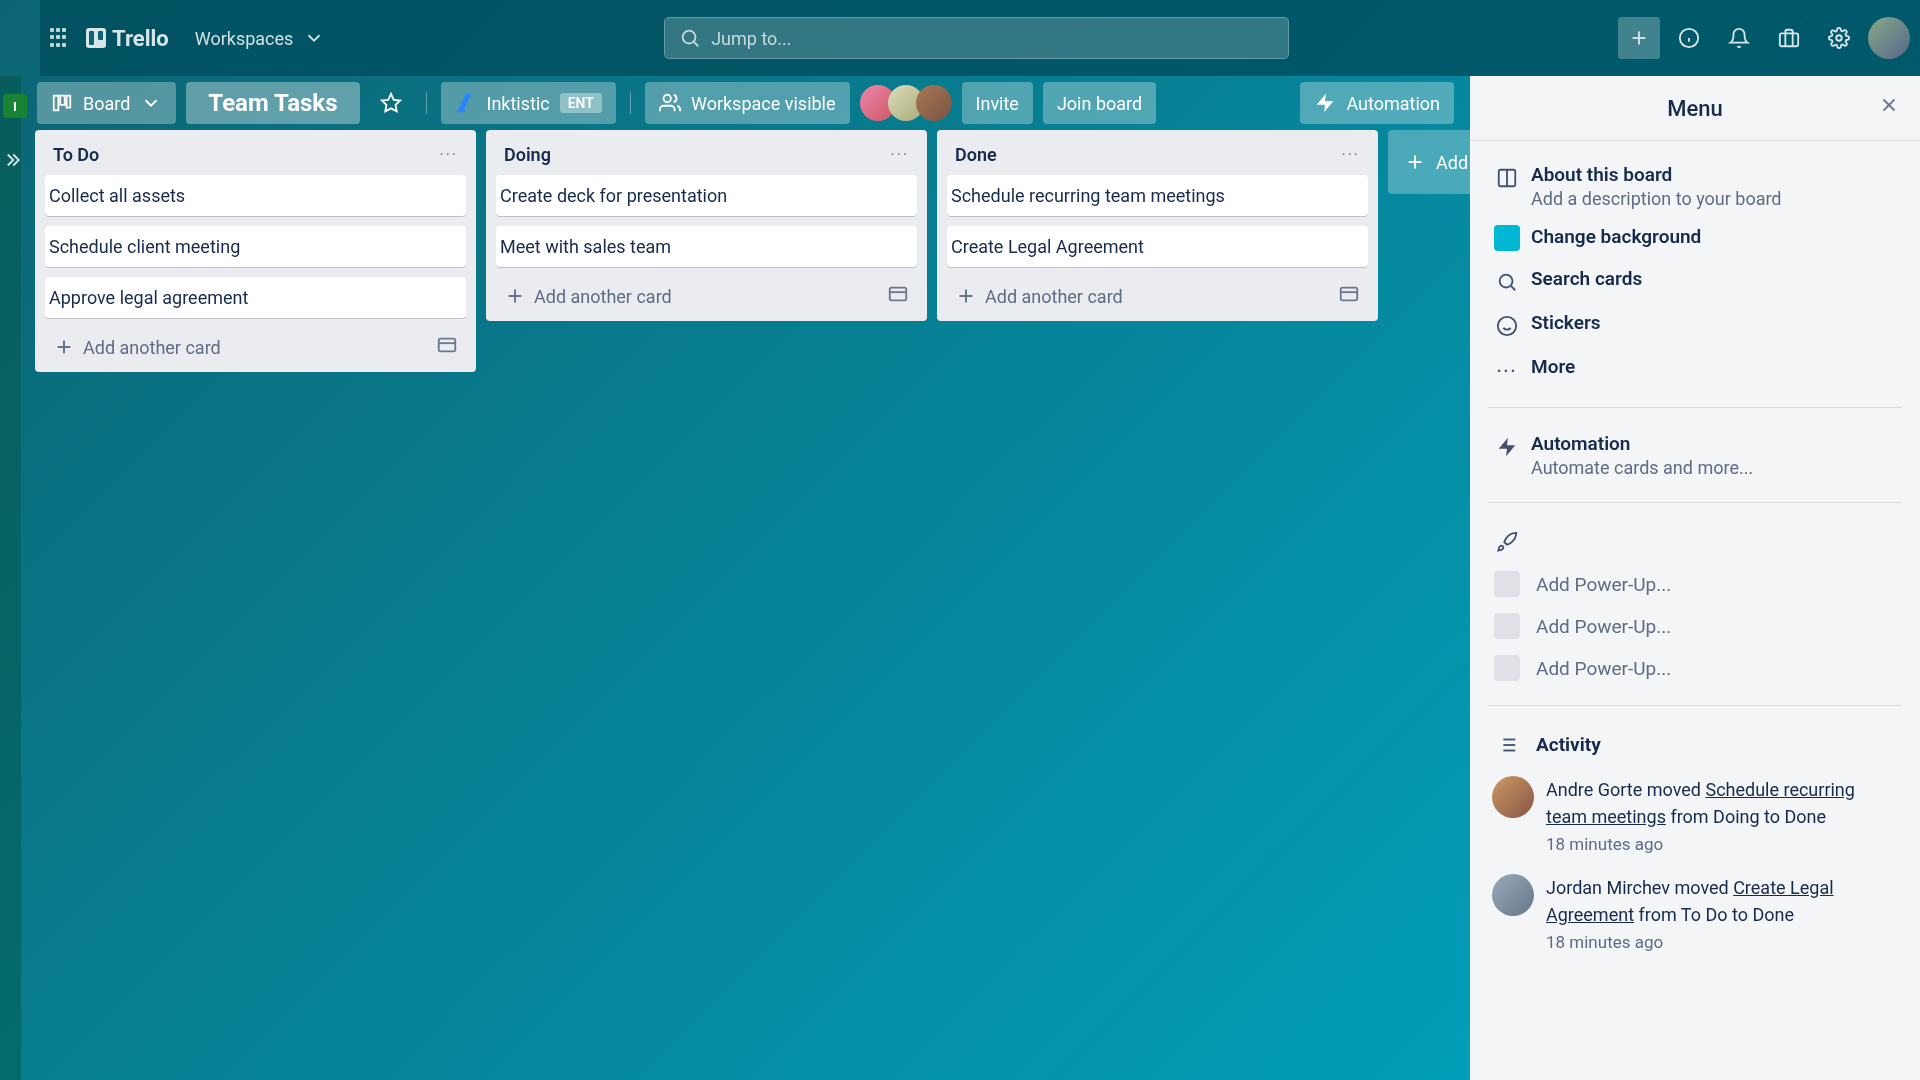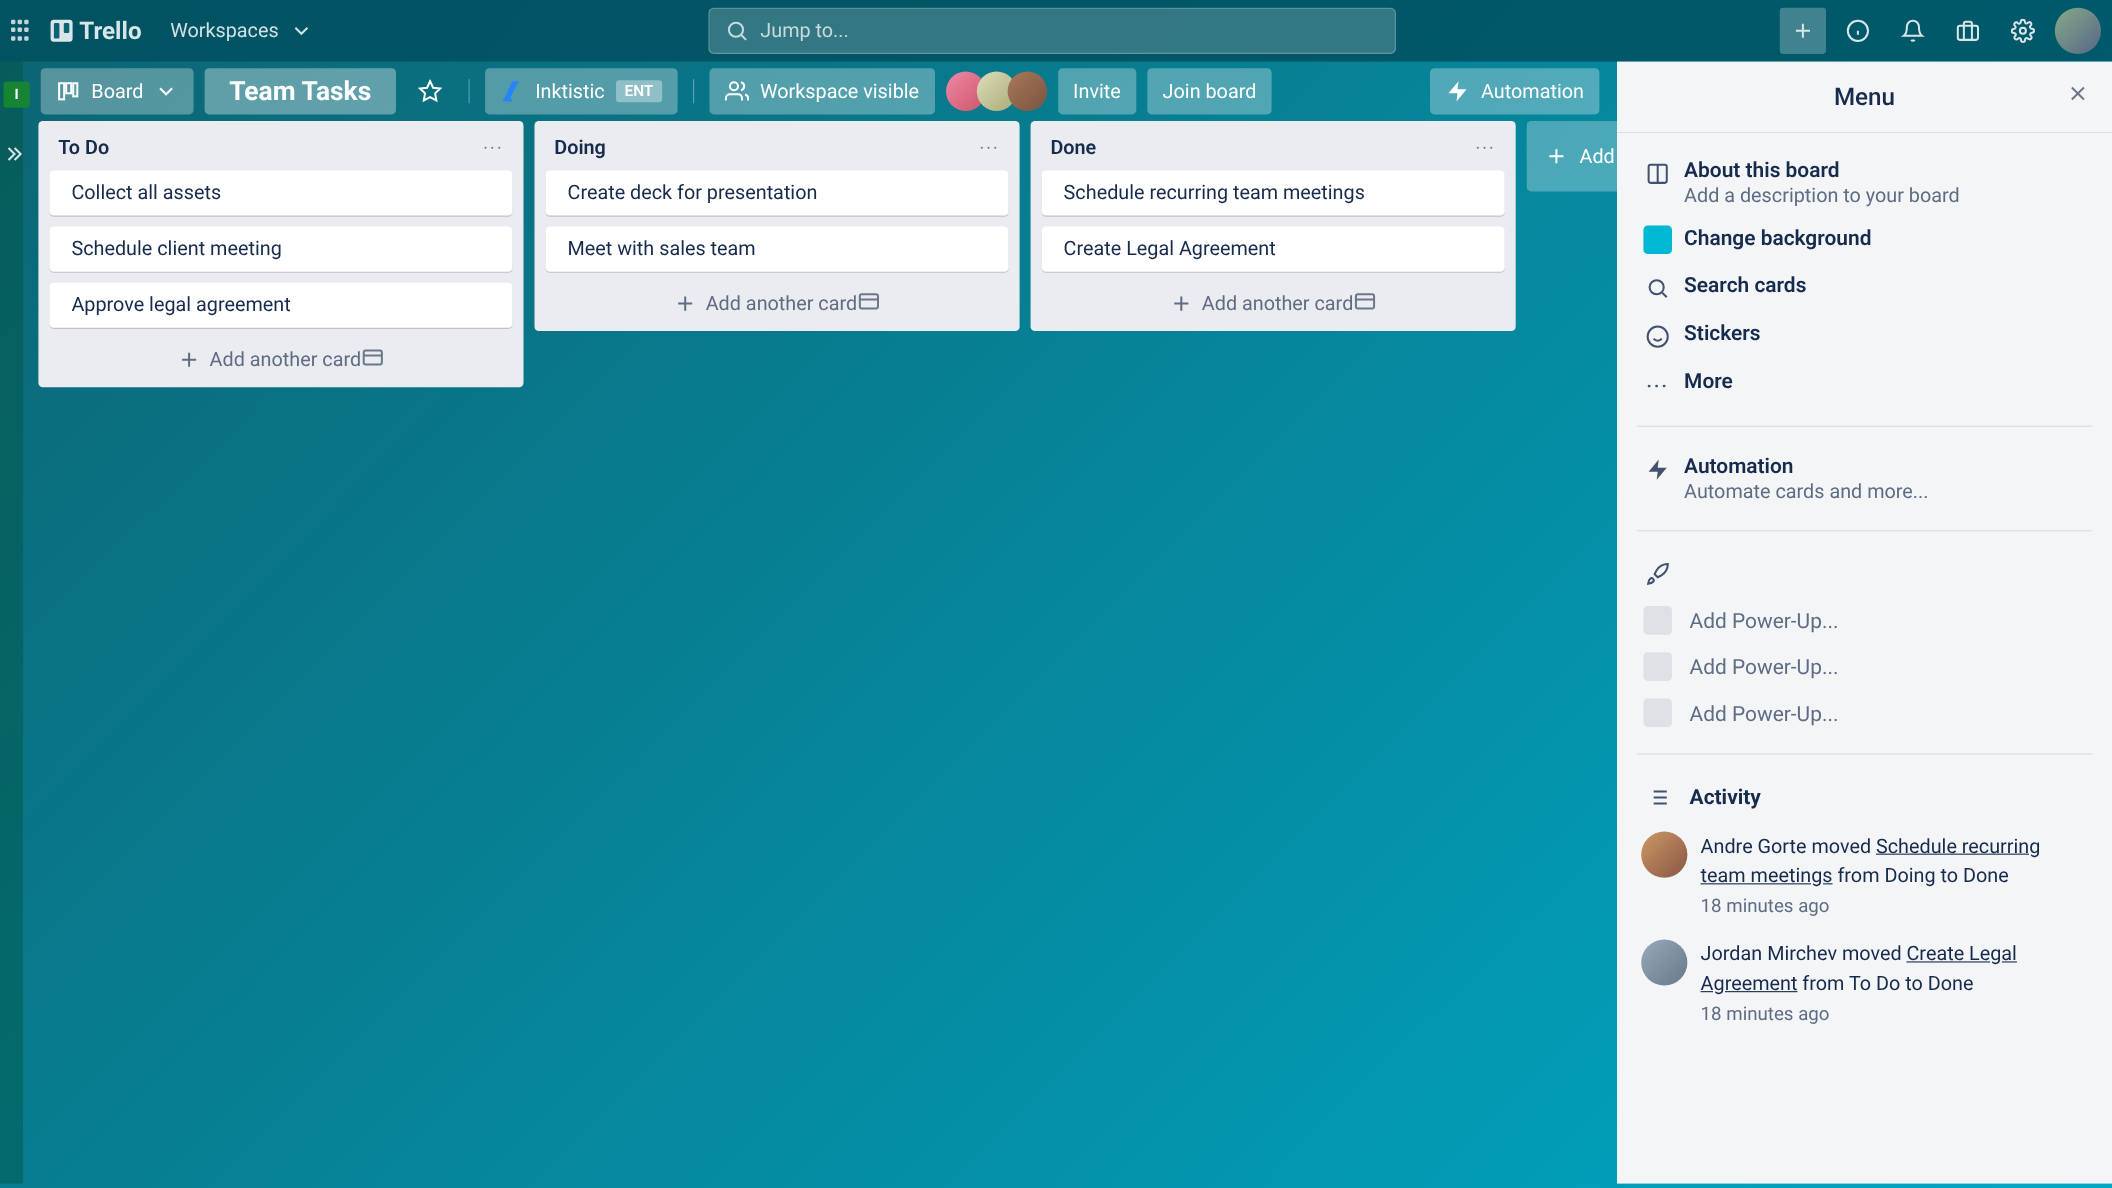--- a/index.html
+++ b/index.html
@@ -1,17 +1,17 @@
 <!DOCTYPE html>
 <html><head>
 <meta charset="utf-8">
 <style>
 * { margin: 0; padding: 0; box-sizing: border-box; font-family: -apple-system, BlinkMacSystemFont, 'Segoe UI', Roboto, sans-serif; }
 body { background: linear-gradient(135deg, #0c6472 0%, #00a8c5 100%); height: 1080px; width: 1920px; overflow: hidden; }
-.topbar { height: 56px; background: rgba(0,80,95,0.85); display: flex; align-items: center; padding: 0 10px; gap: 8px; }
+.topbar { height: 76px; background: rgba(0,80,95,0.85); display: flex; align-items: center; padding: 0 10px; gap: 8px; margin-left: 40px; }
 .topbar-left { display: flex; align-items: center; gap: 16px; }
 .apps-grid { width: 20px; height: 20px; color: #c1d5d9; display: flex; flex-wrap: wrap; gap: 2px; cursor: pointer; }
 .apps-grid span { width: 4px; height: 4px; background: currentColor; border-radius: 1px; }
 .logo { display: flex; align-items: center; gap: 6px; color: #d8e6e9; font-weight: 700; font-size: 22px; cursor: pointer; }
 .logo-icon { width: 20px; height: 20px; background: #d8e6e9; border-radius: 3px; position: relative; }
 .logo-icon::before { content: ''; position: absolute; left: 3px; top: 3px; width: 5px; height: 14px; background: #0c6472; border-radius: 1px; }
 .logo-icon::after { content: ''; position: absolute; right: 3px; top: 3px; width: 5px; height: 9px; background: #0c6472; border-radius: 1px; }
 .workspaces-btn { display: flex; align-items: center; gap: 10px; color: #d0e1e4; padding: 6px 10px; border-radius: 3px; cursor: pointer; font-size: 18px; }
 .search-bar { flex: 1; max-width: 625px; margin: 0 auto; height: 42px; background: rgba(255,255,255,0.2); border: 1px solid rgba(255,255,255,0.25); border-radius: 5px; display: flex; align-items: center; padding: 0 14px; gap: 10px; color: #c7dade; justify-content: center; }
 .search-bar input { flex: 1; background: transparent; border: none; outline: none; color: #fff; font-size: 18px; }
@@ -33,22 +33,22 @@
 .member-stack { display: flex; }
 .member-stack .m { width: 36px; height: 36px; border-radius: 50%; border: 0; margin-left: -8px; background: #c88; }
 .member-stack .m:first-child { margin-left: 0; }
 .badge-ent { background: rgba(255,255,255,0.35); padding: 2px 8px; border-radius: 3px; font-size: 14px; font-weight: 600; }
 .spacer { flex: 1; }
 .lists { flex: 1; display: flex; gap: 10px; padding: 0 14px 14px 14px; align-items: flex-start; overflow-x: auto; }
 .list { width: 441px; background: #ebecf0; border-radius: 4px; padding: 10px 10px 12px 10px; flex-shrink: 0; }
 .list-header { display: flex; align-items: center; justify-content: space-between; padding: 4px 8px 10px 8px; }
 .list-title { font-weight: 600; font-size: 18px; color: #172b4d; }
 .list-menu { color: #6b778c; cursor: pointer; letter-spacing: 2px; }
-.card { background: #fff; border-radius: 4px; padding: 10px 20px; margin-bottom: 10px; box-shadow: 0 1px 0 rgba(9,30,66,0.2); font-size: 18px; color: #172b4d; cursor: pointer; }
-.add-card-row { display: flex; align-items: center; justify-content: center; padding: 6px 8px 0 8px; }
+.card { background: #fff; border-radius: 4px; padding: 10px 4px; margin-bottom: 10px; box-shadow: 0 1px 0 rgba(9,30,66,0.2); font-size: 18px; color: #172b4d; cursor: pointer; }
+.add-card-row { display: flex; align-items: center; justify-content: space-between; padding: 6px 8px 0 8px; }
 .add-card { display: flex; align-items: center; gap: 8px; color: #5e6c84; font-size: 18px; cursor: pointer; }
 .template-btn { color: #6b778c; cursor: pointer; }
 .add-list { width: 365px; height: 64px; background: rgba(255,255,255,0.28); border-radius: 4px; display: flex; align-items: center; gap: 10px; padding: 0 16px; color: #fff; font-size: 18px; cursor: pointer; flex-shrink: 0; }
 .menu-panel { width: 450px; background: #f4f5f7; display: flex; flex-direction: column; }
 .menu-header { height: 65px; display: flex; align-items: center; justify-content: center; position: relative; border-bottom: 1px solid rgba(9,30,66,0.1); }
 .menu-header-title { font-size: 22px; font-weight: 500; color: #172b4d; }
 .close-btn { position: absolute; right: 20px; color: #6b778c; cursor: pointer; font-size: 24px; }
 .menu-content { flex: 1; overflow-y: auto; padding: 14px 18px; }
 .menu-item { display: flex; align-items: flex-start; gap: 11px; padding: 8px 6px; border-radius: 4px; cursor: pointer; }
 .menu-icon { width: 26px; height: 26px; display: flex; align-items: center; justify-content: center; color: #42526e; flex-shrink: 0; margin-top: 2px; }

